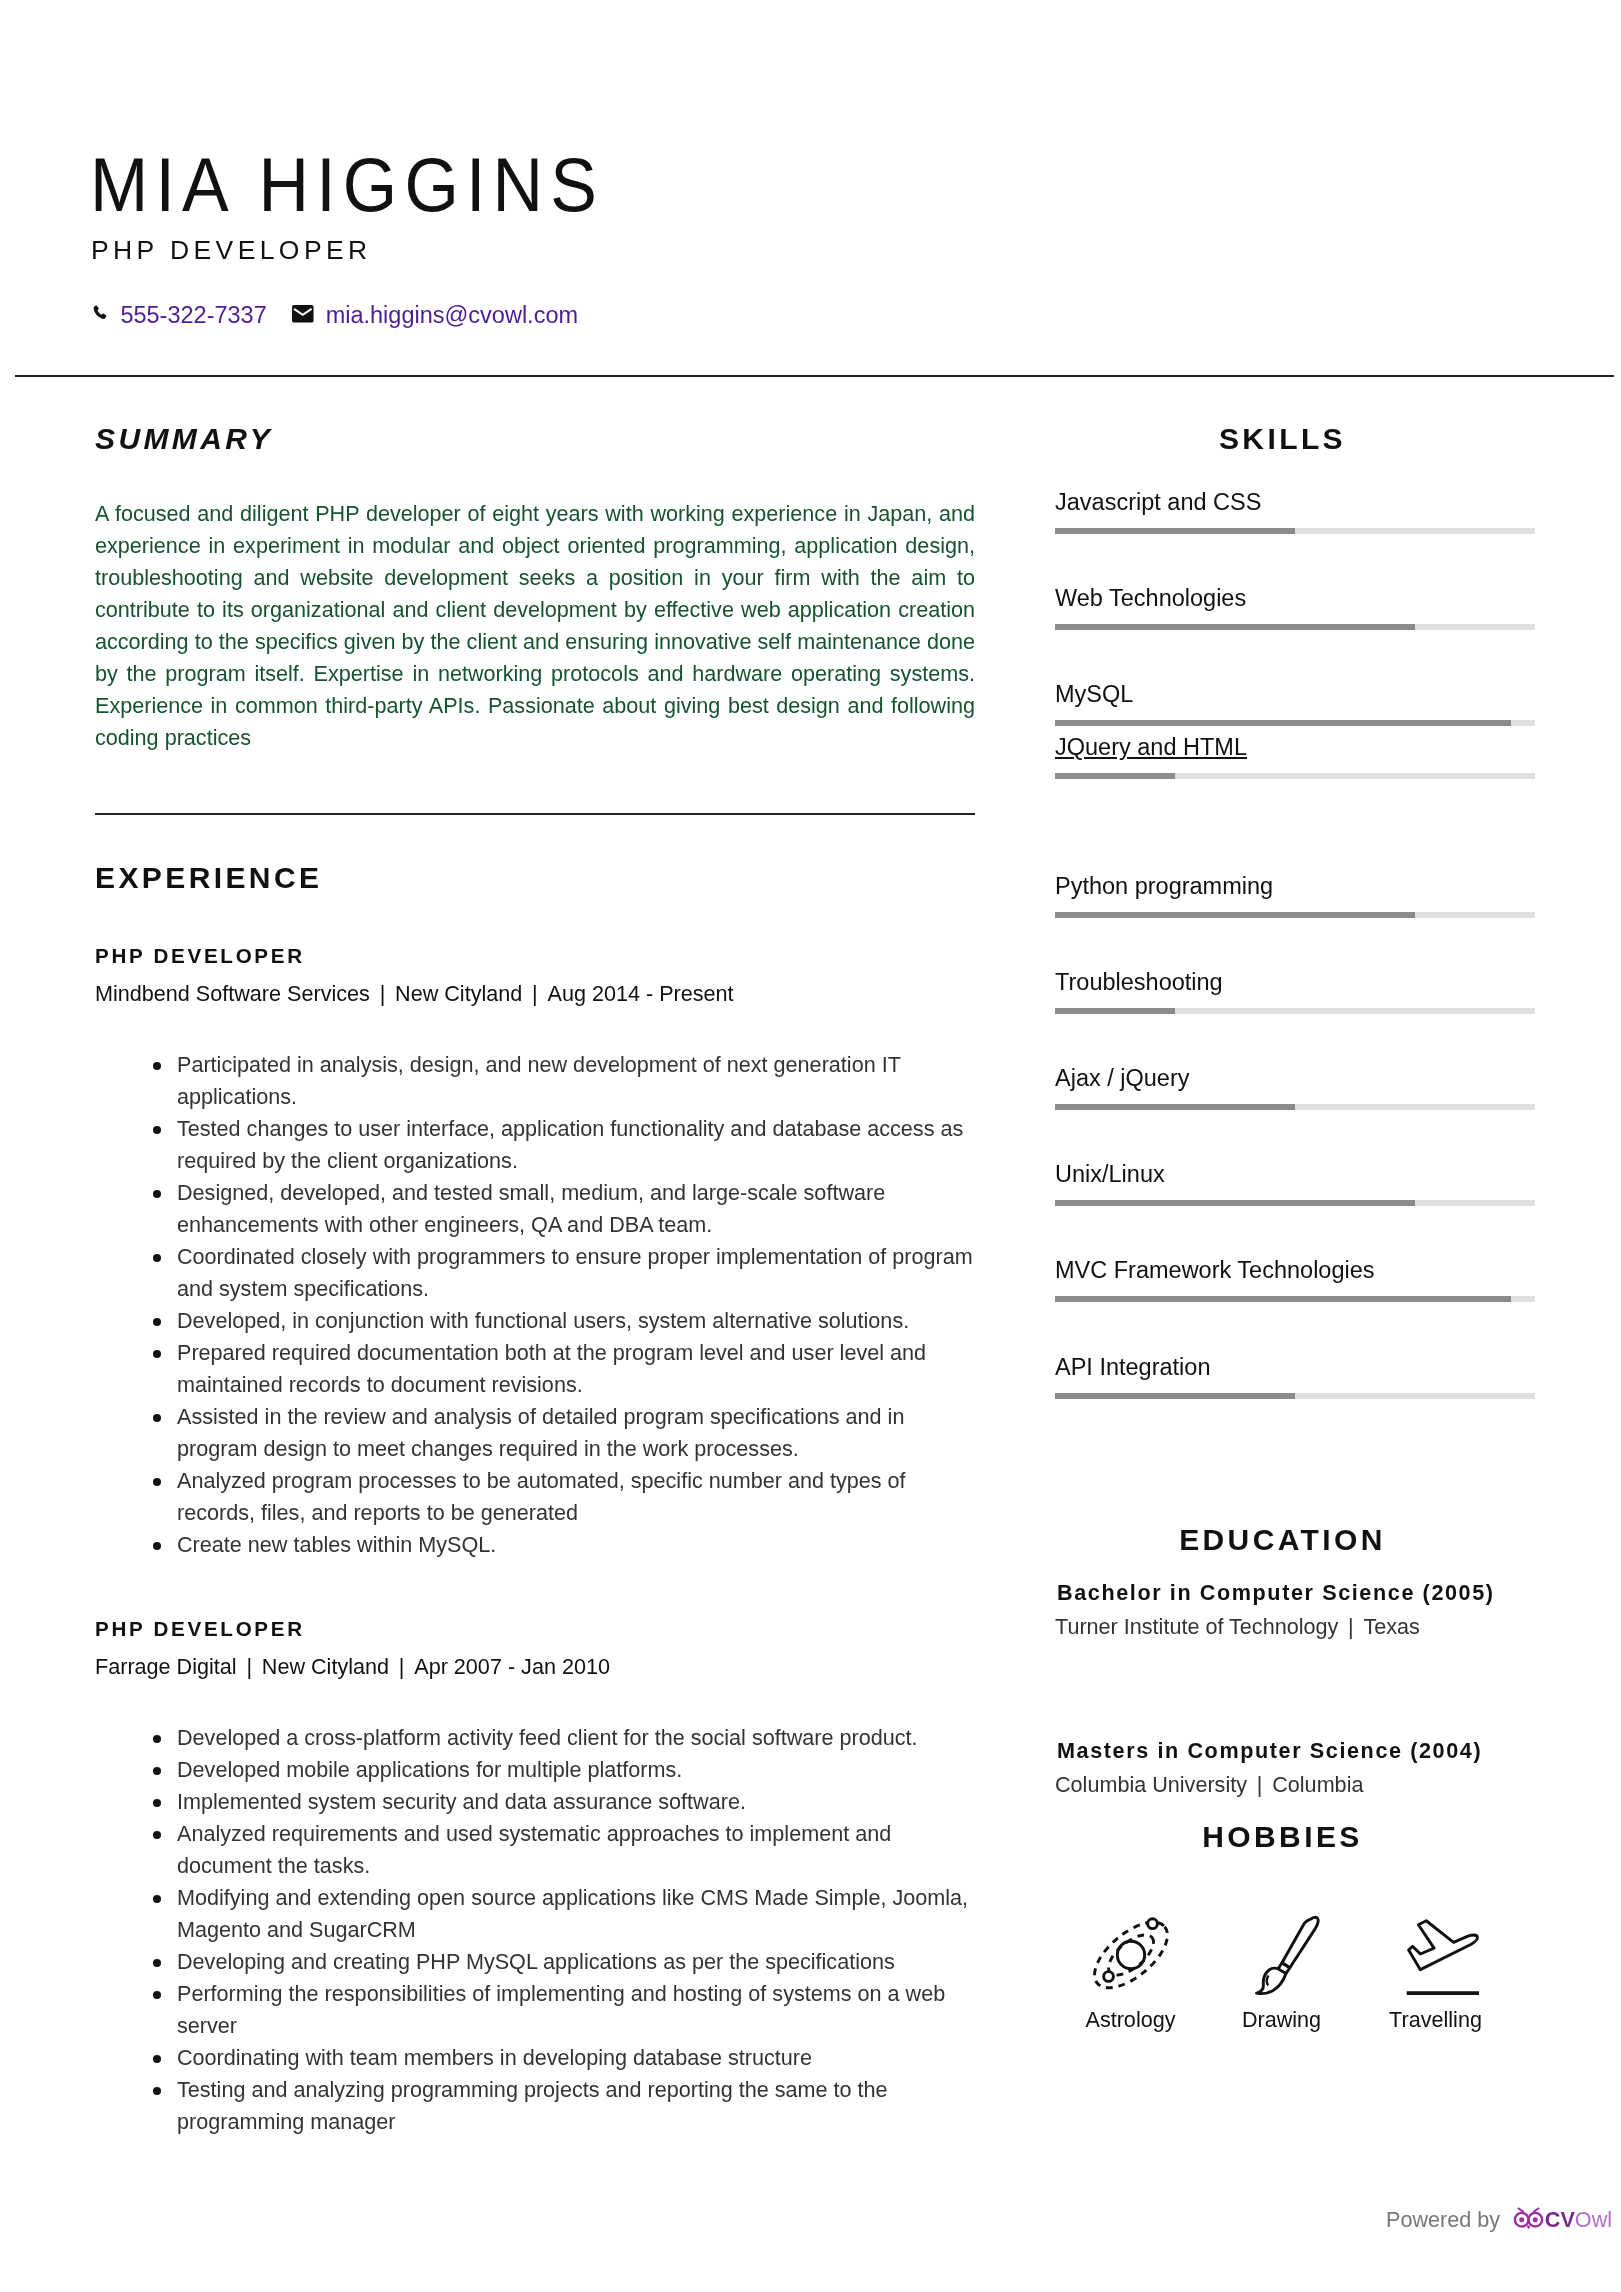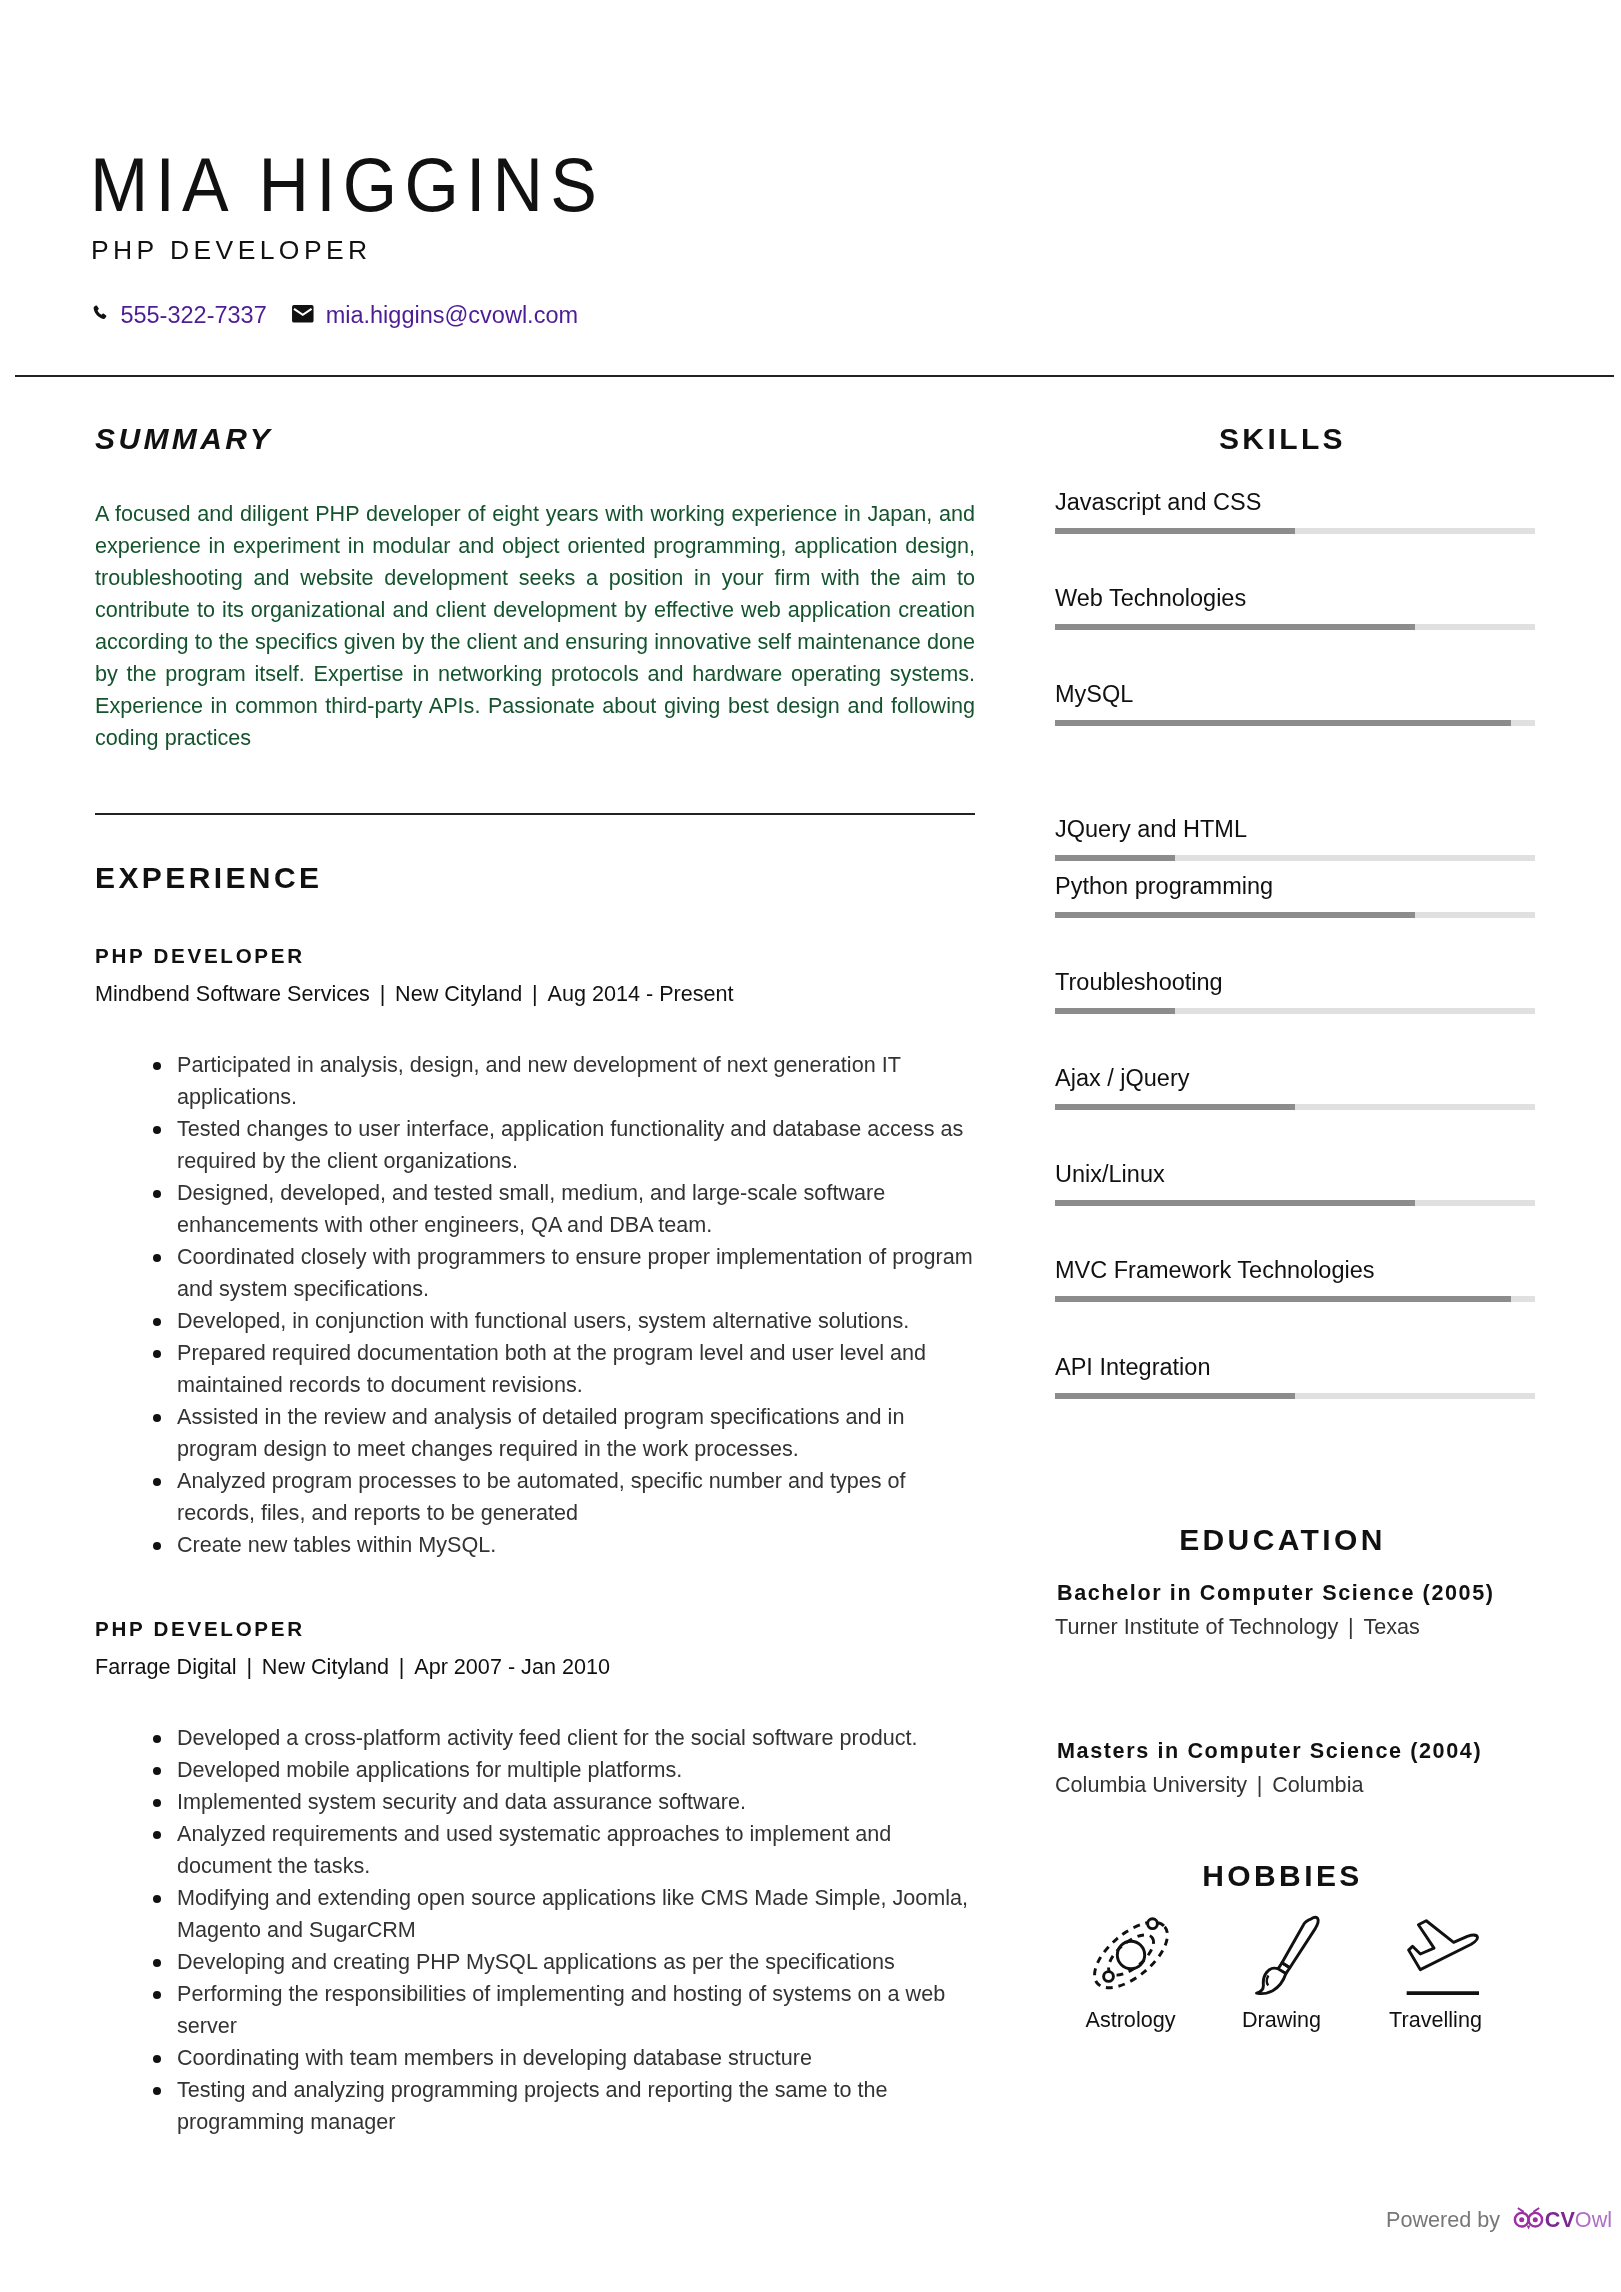--- a/index.html
+++ b/index.html
@@ -37,21 +37,21 @@
   .skill-name { font-size: 23.5px; color: #111; line-height: 1; }
   .skill-bar { margin-top: 13.7px; width: 480px; height: 5.9px; background: #e0e0e0; position: relative; }
   .skill-fill { position: absolute; left: 0; top: 0; height: 5.9px; background: #8c8c8c; }
 
   .edu-h { left: 1055px; width: 455px; top: 1525px; text-align: center; }
   .edu { position: absolute; left: 1057px; }
   .edu-degree { font-size: 21.6px; font-weight: 700; letter-spacing: 1.6px; color: #111; line-height: 1; }
   .edu-school { margin-top: 12.7px; font-size: 21.6px; color: #333; line-height: 1; margin-left: -2px; }
   .edu-school .sep { margin: 0 9.8px; }
 
-  .hob-h { left: 1055px; width: 455px; top: 1861px; text-align: center; }
+  .hob-h { left: 1055px; width: 455px; top: 1822px; text-align: center; }
   .hobby { position: absolute; top: 1911px; width: 137px; text-align: center; }
   .hobby svg { display: block; margin: 0 auto; }
   .hobby-label { margin-top: 9.8px; font-size: 21.6px; color: #111; line-height: 1; }
 
   .powered { left: 1386px; top: 2205px; display: flex; align-items: center; }
   .powered-text { font-size: 21.6px; color: #777; }
   .cvowl { display: flex; align-items: center; margin-left: 11.8px; }
   .cvowl-cv { font-size: 21.6px; color: #7a2a8f; font-weight: 700; }
   .cvowl-owl { font-size: 21.6px; color: #b06fc4; }
 </style>
@@ -136,21 +136,21 @@
     <div class="skill-bar">
         <div class="skill-fill" style="width: 75%;"></div>
       </div>
   </div>
   <div class="skill" style="top:683px;">
     <div class="skill-name">MySQL</div>
     <div class="skill-bar">
         <div class="skill-fill" style="width: 95%;"></div>
       </div>
   </div>
-  <div class="skill" style="top:818px;">
+  <div class="skill" style="top:736px;text-decoration:underline;">
     <div class="skill-name">JQuery and HTML</div>
     <div class="skill-bar">
         <div class="skill-fill" style="width: 25%;"></div>
       </div>
   </div>
   <div class="skill" style="top:875px;">
     <div class="skill-name">Python programming</div>
     <div class="skill-bar">
         <div class="skill-fill" style="width: 75%;"></div>
       </div>

